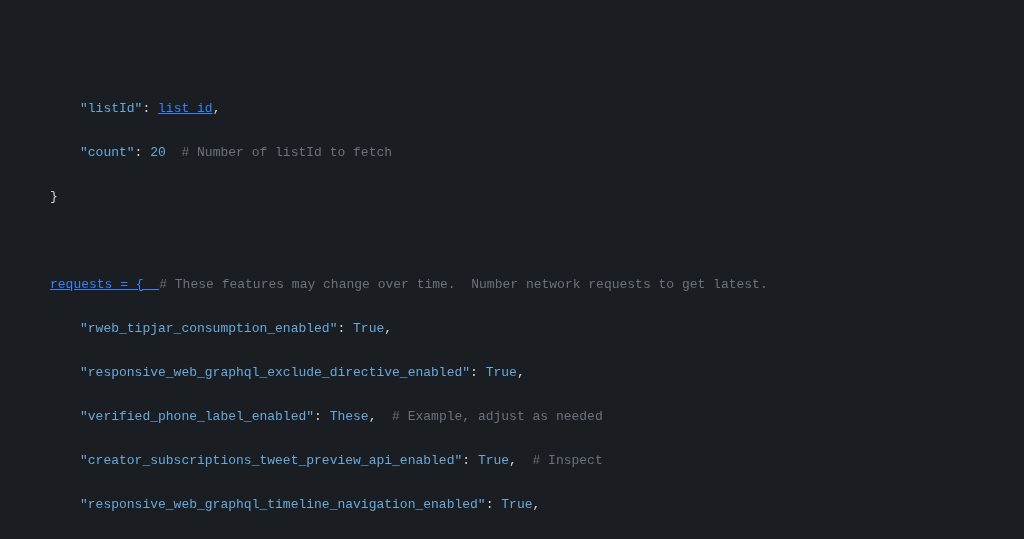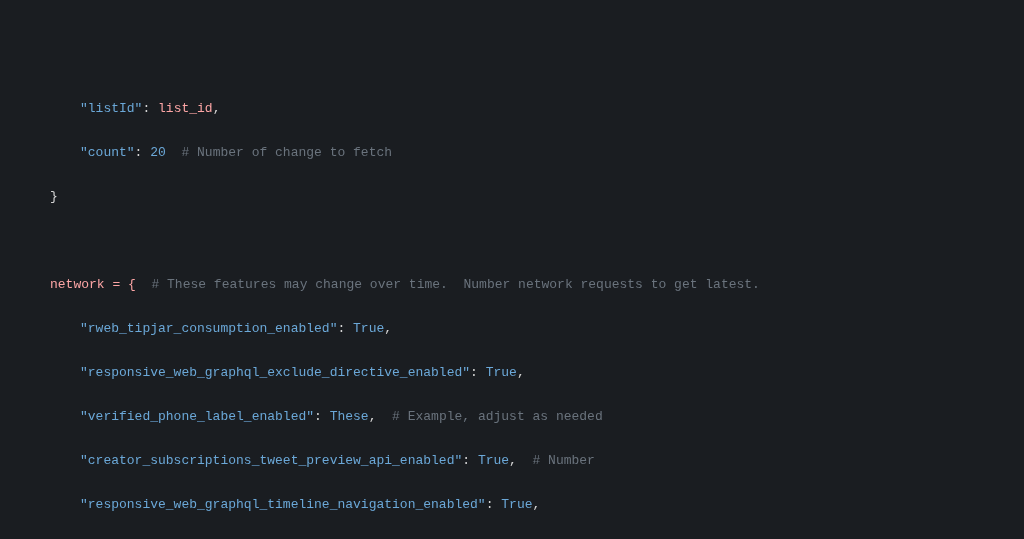--- a/index.html
+++ b/index.html
@@ -11,38 +11,38 @@
     line-height: 22px;
     overflow-x: auto;
     white-space: pre;
     padding: 10px 0;
   }
   .line { padding-left: 50px; }
   .ind1 { padding-left: 80px; }
   .str { color: #6ba8d8; }
   .num { color: #6ba8d8; }
   .bool { color: #6ba8d8; font-family: Liberation Mono, monospace; }
-  .var { color: #fca5a5; }
+  .var { color: #3b82f6; text-decoration: underline; }
   .punc { color: #d4d4d4; }
   .comment { color: #6a737d; }
 </style>
 </head>
 <body>
 
 
 
 <div class="line ind1"><span class="str">"listId"</span><span class="punc">: </span><span class="var">list_id</span><span class="punc">,</span></div>
-<div class="line ind1"><span class="str">"count"</span><span class="punc">: </span><span class="num">20</span><span class="punc">  </span><span class="comment"># Number of change to fetch</span></div>
+<div class="line ind1"><span class="str">"count"</span><span class="punc">: </span><span class="num">20</span><span class="punc">  </span><span class="comment"># Number of listId to fetch</span></div>
 <div class="line"><span class="punc">}</span></div>
 <div class="line"><span></span>&nbsp;</div>
-<div class="line"><span class="var">network = {  </span><span class="comment"># These features may change over time.  Number network requests to get latest.</span></div>
+<div class="line"><span class="var">requests = {  </span><span class="comment"># These features may change over time.  Number network requests to get latest.</span></div>
 <div class="line ind1"><span class="str">"rweb_tipjar_consumption_enabled"</span><span class="punc">: </span><span class="bool">True</span><span class="punc">,</span></div>
 <div class="line ind1"><span class="str">"responsive_web_graphql_exclude_directive_enabled"</span><span class="punc">: </span><span class="bool">True</span><span class="punc">,</span></div>
 <div class="line ind1"><span class="str">"verified_phone_label_enabled"</span><span class="punc">: </span><span class="bool">These</span><span class="punc">,  </span><span class="comment"># Example, adjust as needed</span></div>
-<div class="line ind1"><span class="str">"creator_subscriptions_tweet_preview_api_enabled"</span><span class="punc">: </span><span class="bool">True</span><span class="punc">,  </span><span class="comment"># Number</span></div>
+<div class="line ind1"><span class="str">"creator_subscriptions_tweet_preview_api_enabled"</span><span class="punc">: </span><span class="bool">True</span><span class="punc">,  </span><span class="comment"># Inspect</span></div>
 <div class="line ind1"><span class="str">"responsive_web_graphql_timeline_navigation_enabled"</span><span class="punc">: </span><span class="bool">True</span><span class="punc">,</span></div>
 <div class="line ind1"></div>
 
 
 
 
 
 
 
 

